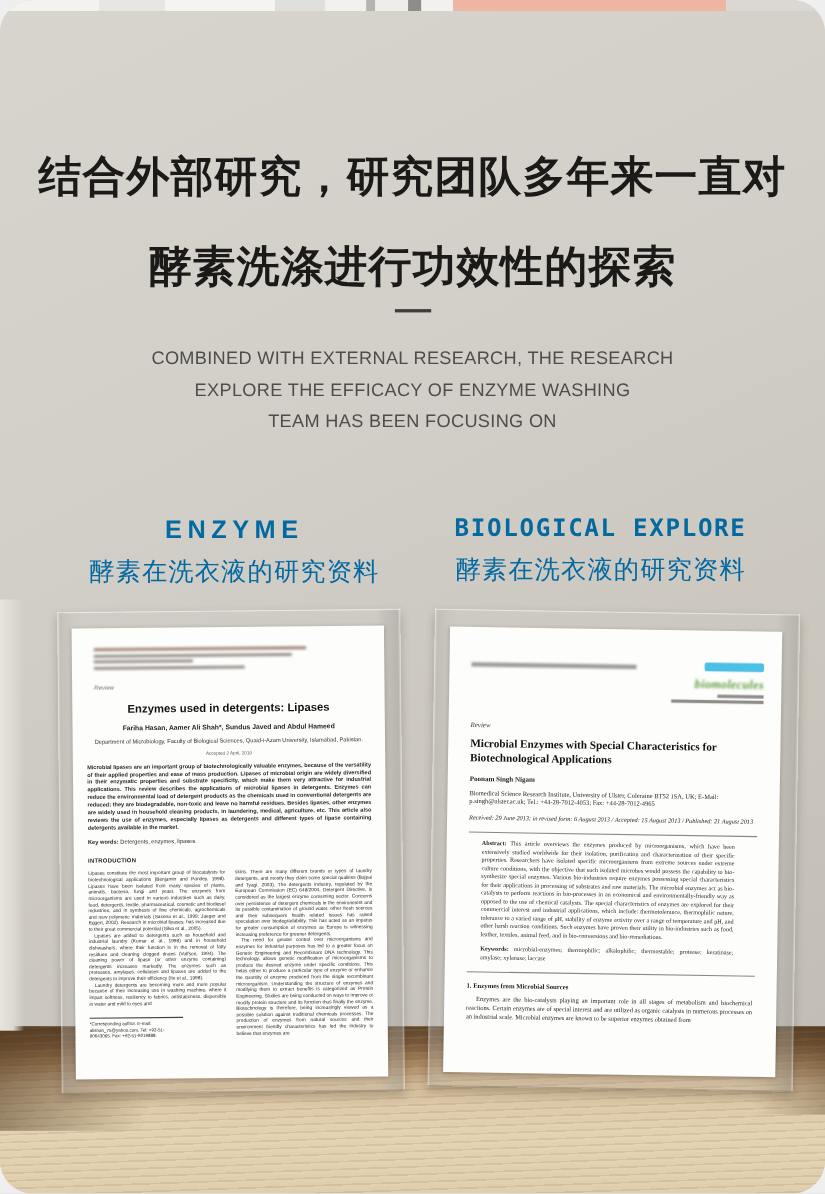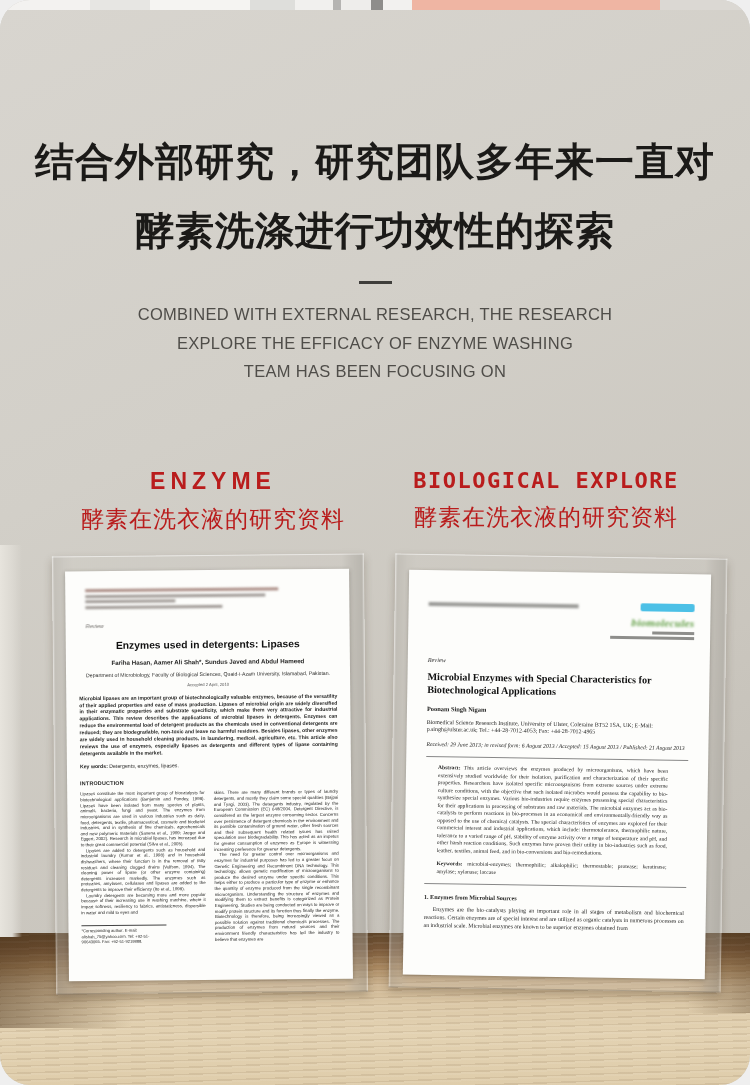--- a/index.html
+++ b/index.html
@@ -43,29 +43,29 @@
     content:""; position:absolute; right:0; top:0; width:120px; height:80px;
     background:linear-gradient(255deg, rgba(74,50,26,0.4) 0%, rgba(74,50,26,0) 60%);
   }
 
   
   .headline {
     position:absolute; left:0; width:750px; text-align:center;
     color:#1b1a18; font-weight:800; font-size:39px; letter-spacing:1px; line-height:48px;
   }
   .headline.l1 { top:138px; }
-  .headline.l2 { top:207px; }
+  .headline.l2 { top:219px; }
   .divider-dash { position:absolute; top:281px; left:359px; width:33px; height:3px; background:#3f3e3b; }
   .subtitle {
-    position:absolute; top:300px; left:0; width:750px; text-align:center;
+    position:absolute; top:312px; left:0; width:750px; text-align:center;
     font-size:16.5px; line-height:28.5px; color:#4f4d49; letter-spacing:0.3px;
   }
 
   
-  .sec-head { position:absolute; top:468px; width:340px; text-align:center; color:#b91c1c; }
+  .sec-head { position:absolute; top:468px; width:340px; text-align:center; color:#0369a1; }
   .sec-head.left-col { left:43px; }
   .sec-head.right-col { left:376px; }
   .sec-en { font-size:23px; font-weight:bold; letter-spacing:5px; }
   .sec-en-mono { font-family:"DejaVu Sans Mono", monospace; font-size:22px; font-weight:bold; letter-spacing:1.5px; }
   .sec-cn { margin-top:9px; font-size:23px; font-weight:400; letter-spacing:1px; }
 
   
   .stand {
     position:absolute;
     background:linear-gradient(to right,

